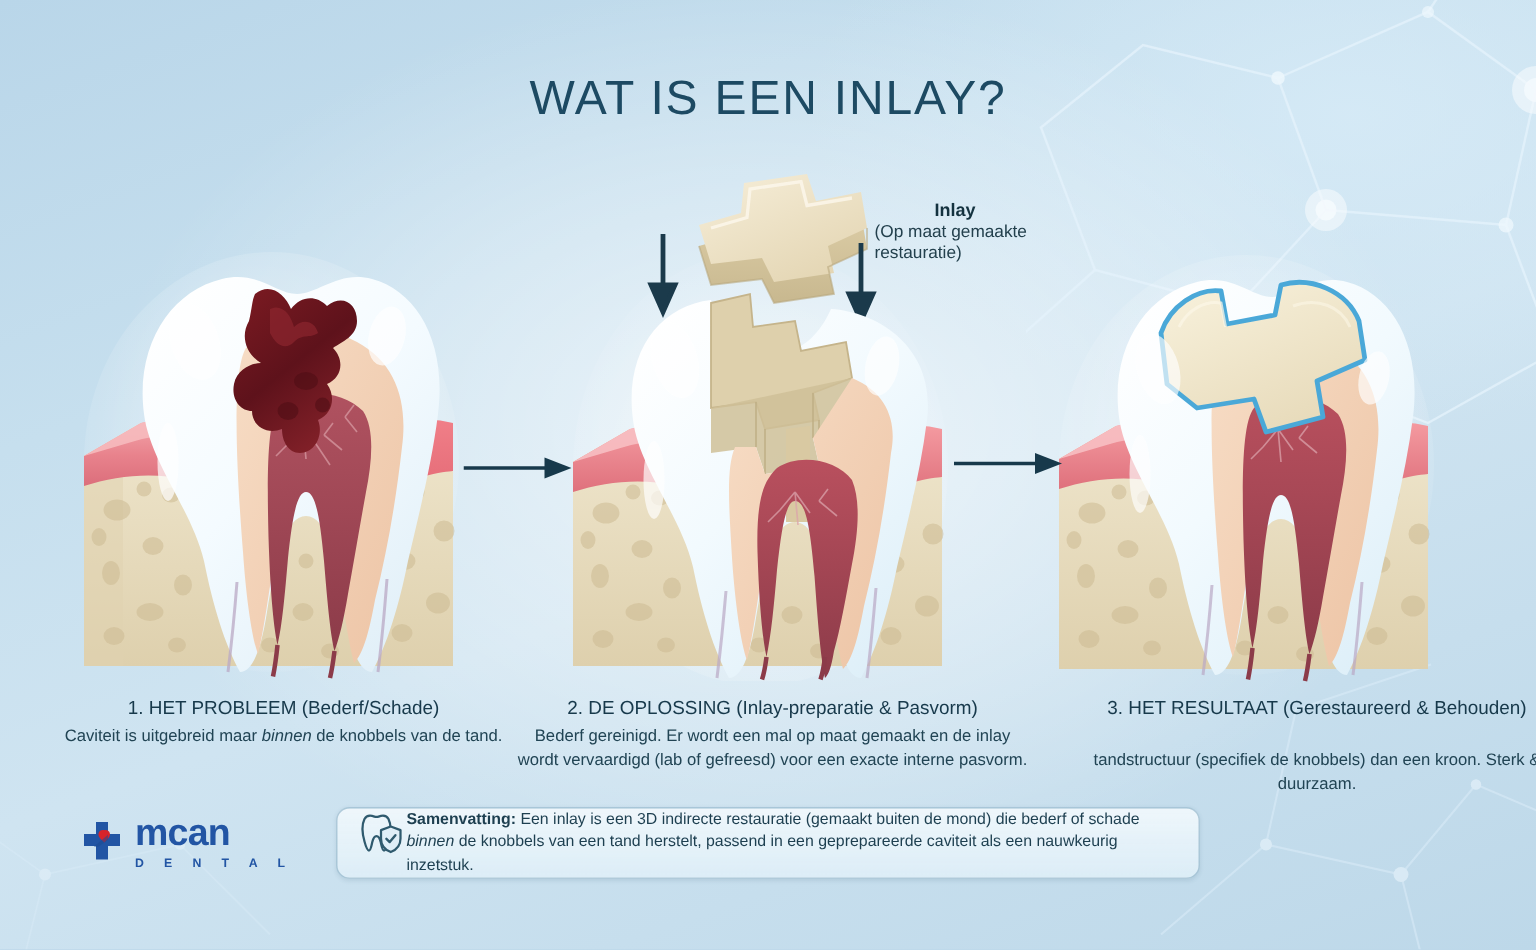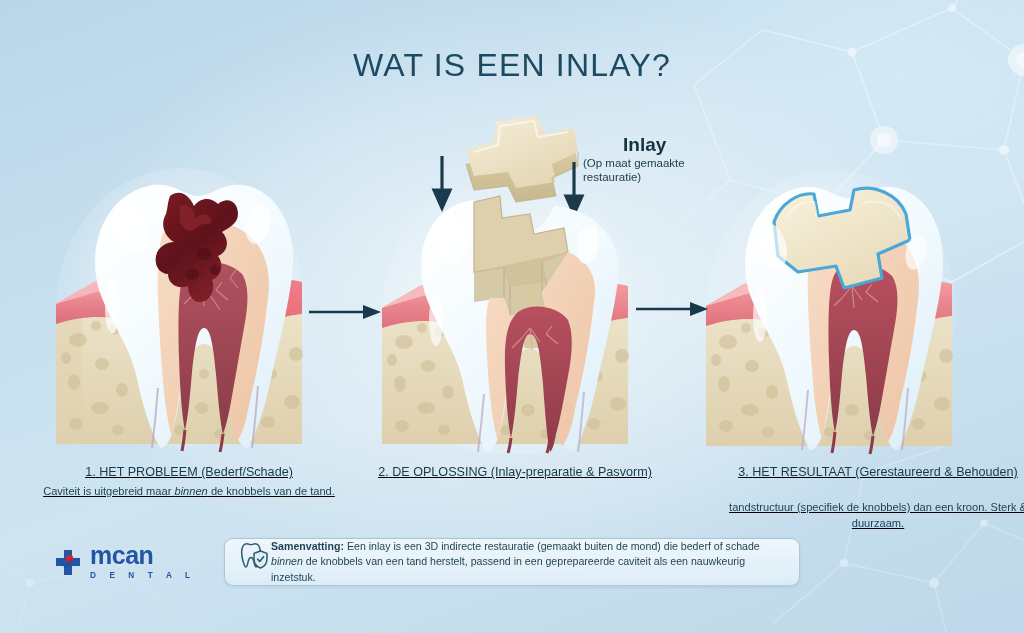--- a/index.html
+++ b/index.html
@@ -28,47 +28,47 @@
     color:#1d4a63;
   }
   .subtitle{
     position:absolute; left:0; right:0; top:86px; text-align:center;
     font-size:17px; font-weight:normal; letter-spacing:.6px;
     color:#2d5a72;
   }
 
   
   .callout{position:absolute; left:583px; top:133px; line-height:1.22;}
-  .callout .cl-t{font-size:19px; font-weight:bold; color:#14323f;padding-left:40px;}
+  .callout .cl-t{font-size:12px; font-weight:bold; color:#14323f;padding-left:40px;}
   .callout .cl-s{font-size:11.5px; color:#23404d;}
 
   
   .flowarrow{position:absolute; height:18px;}
   .fa1{left:309px; top:303px; width:72px;}
   .fa2{left:636px; top:300px; width:72px;}
 
   
   .tooth{position:absolute;}
   .t1{left:52px;  top:158px; width:258px; height:296px;}
   .t2{left:378px; top:112px; width:258px; height:342px;}
   .t3{left:702px; top:160px; width:258px; height:296px;}
 
   
-  .cap{position:absolute; text-align:center;text-decoration:underline;}
+  .cap{position:absolute; text-align:center;}
   .cap .h{font-size:12.6px; color:#17394b; line-height:1.35; margin-bottom:3px;}
   .cap .h b{font-weight:bold;}
   .cap .h span{font-weight:normal;}
   .cap .d{font-size:11.1px; color:#214454; line-height:1.42;}
   .cap .d i{font-style:italic;}
   .c1{left:18px;  top:464px; width:342px;}
   .c2{left:345px; top:464px; width:340px;}
   .c3{left:704px; top:464px; width:348px;}
 
   
-  .logo{position:absolute; left:52px; top:543px; display:flex; align-items:flex-end; gap:6px;}
+  .logo{position:absolute; left:52px; top:543px; display:flex; align-items:center; gap:6px;}
   .logo .mark{width:32px; height:32px; flex:0 0 auto;}
   .logo .words{display:flex; flex-direction:column; line-height:1;}
   .logo .w1{font-size:25px; font-weight:bold; color:#2255a4; letter-spacing:-.5px;}
   .logo .w2{font-size:8.2px; font-weight:bold; color:#2255a4; letter-spacing:5.6px; margin-top:4px;}
 
   .summary{
     position:absolute; left:224px; top:538px; width:576px; height:48px;
     background:linear-gradient(180deg,rgba(241,248,252,.93) 0%,rgba(222,238,247,.9) 100%);
     border:1px solid rgba(123,166,190,.55);
     border-radius:9px;
@@ -529,20 +529,24 @@
     <div class="d">
       <span>Caviteit is uitgebreid maar </span><i>binnen</i><span> de knobbels van de tand.</span><br>
     </div>
   </div>
 
   <div class="cap c2">
     <div class="h">
       <b><span>2.</span> <span>DE OPLOSSING</span></b>
       <span>(Inlay-preparatie &amp; Pasvorm)</span>
     </div>
+    <div class="d">
+      <span>Bederf gereinigd. Er wordt een mal op maat gemaakt en de inlay</span><br>
+      <span>wordt vervaardigd (lab of gefreesd) voor een exacte interne pasvorm.</span>
+    </div>
   </div>
 
   <div class="cap c3">
     <div class="h">
       <b><span>3.</span> <span>HET RESULTAAT</span></b>
       <span>(Gerestaureerd &amp; Behouden)</span>
     </div>
     <div class="d">
       <br>
       <span>tandstructuur (specifiek de knobbels) dan een kroon. Sterk &amp; duurzaam.</span>

